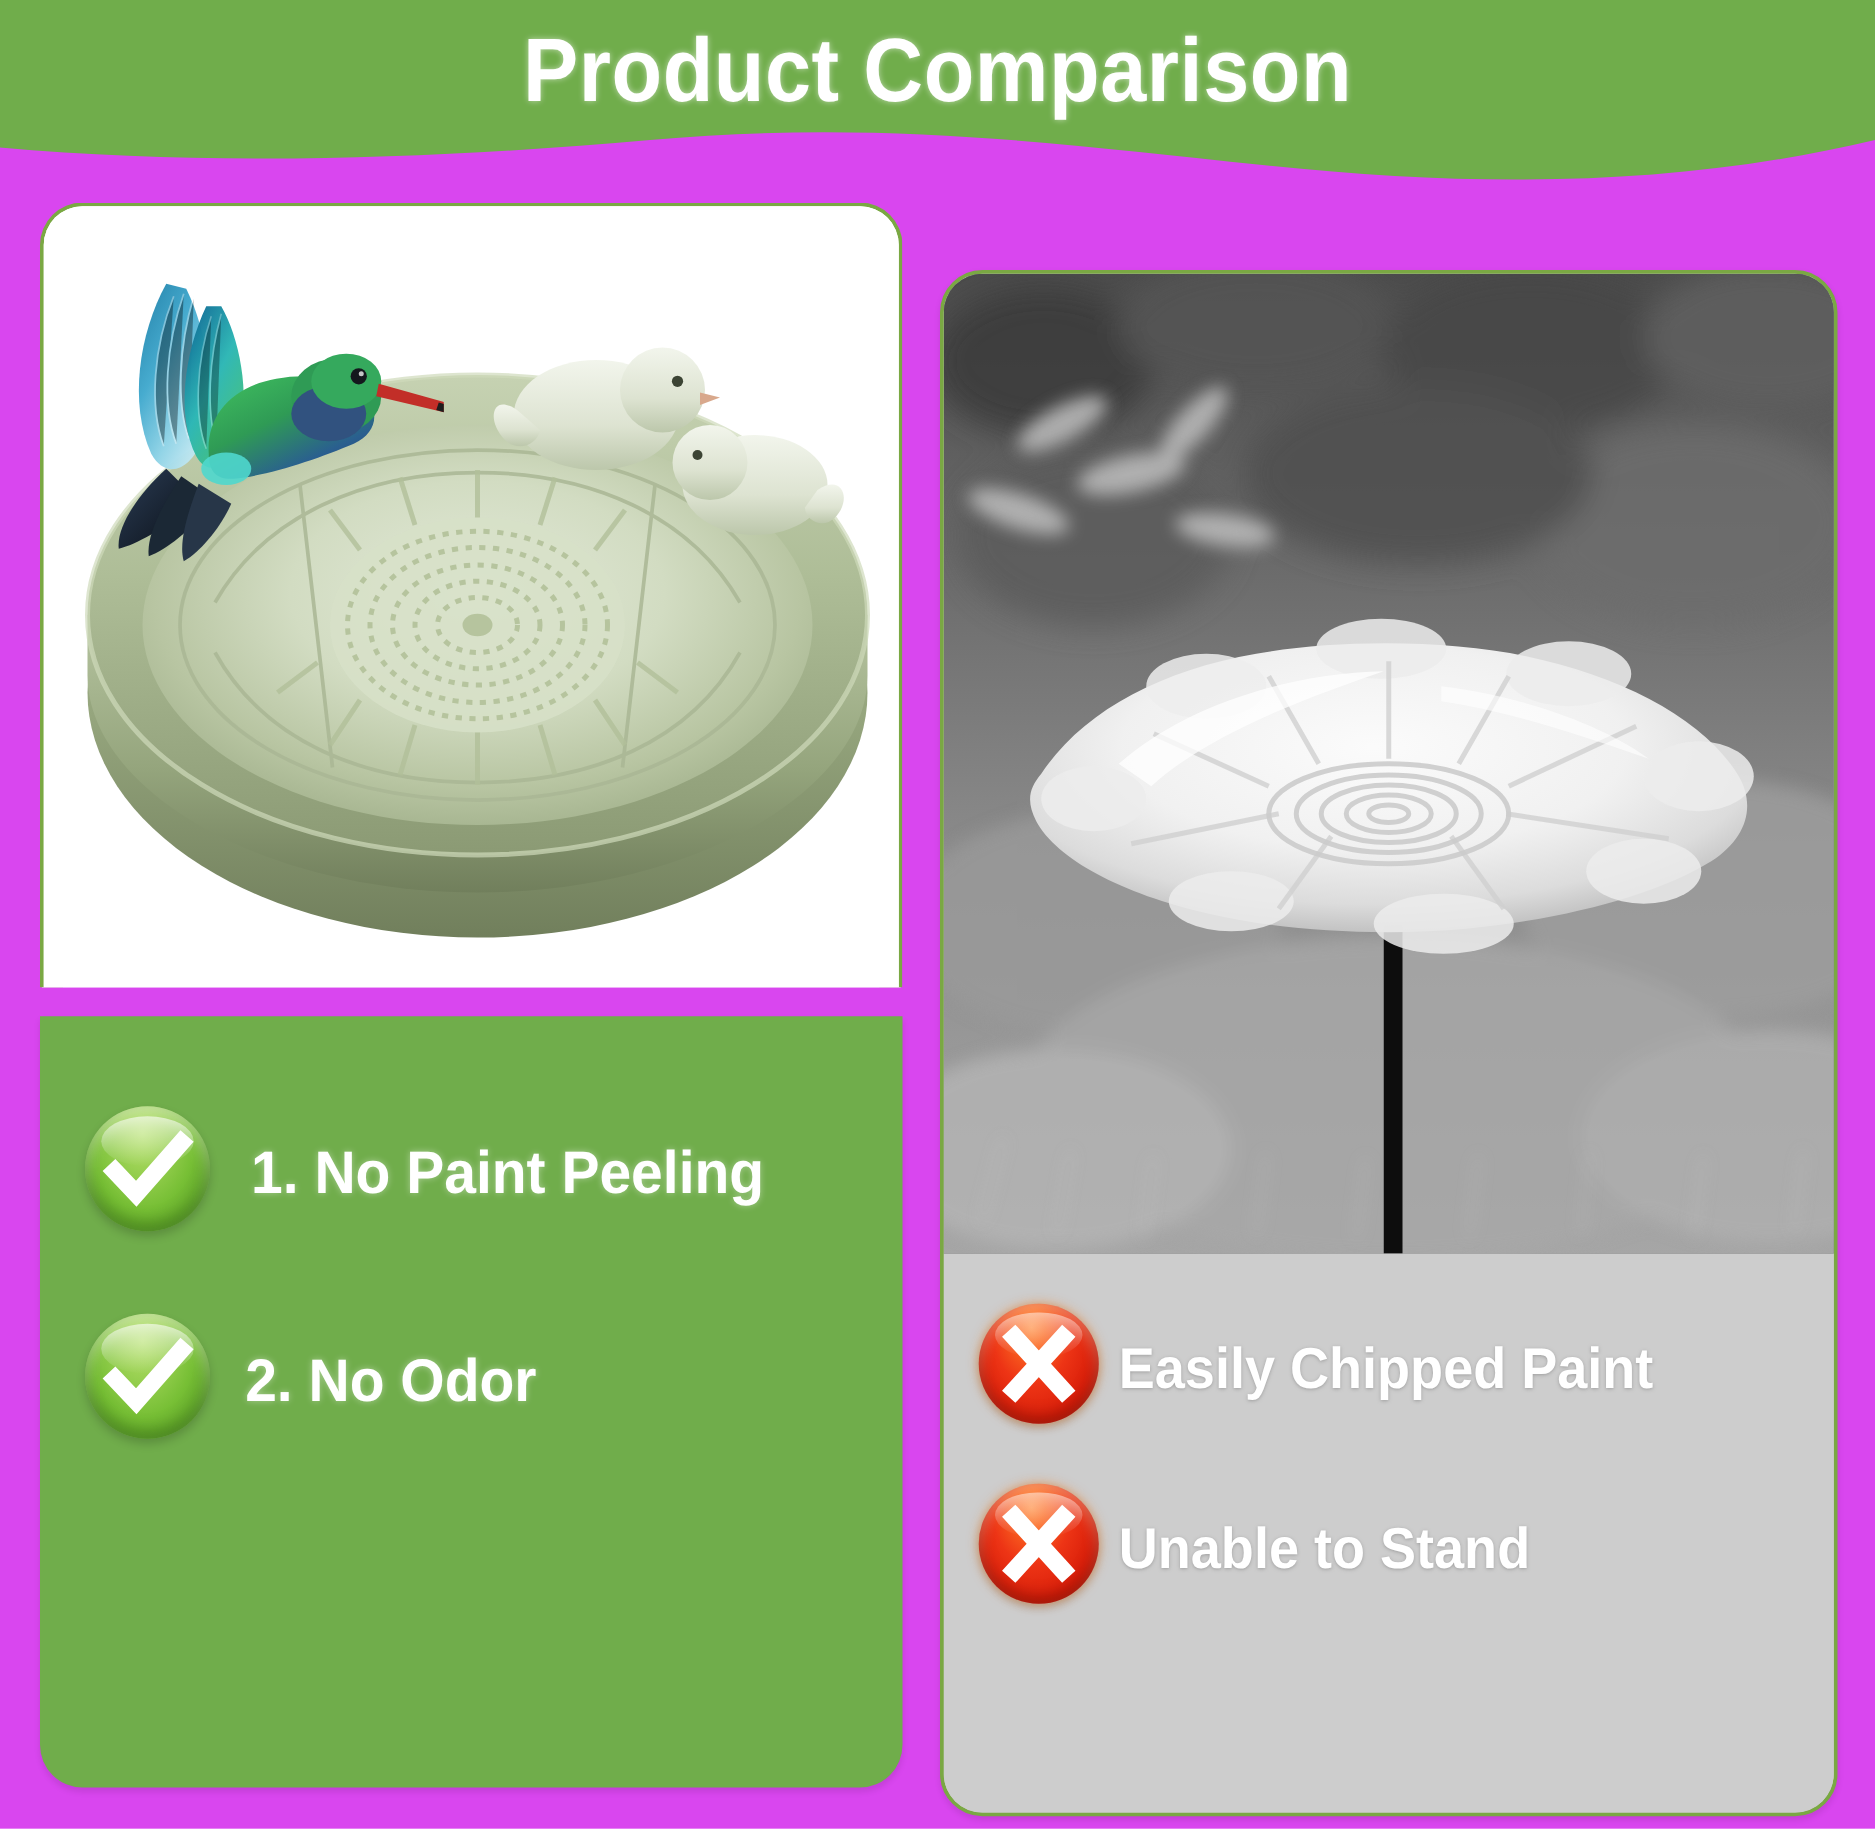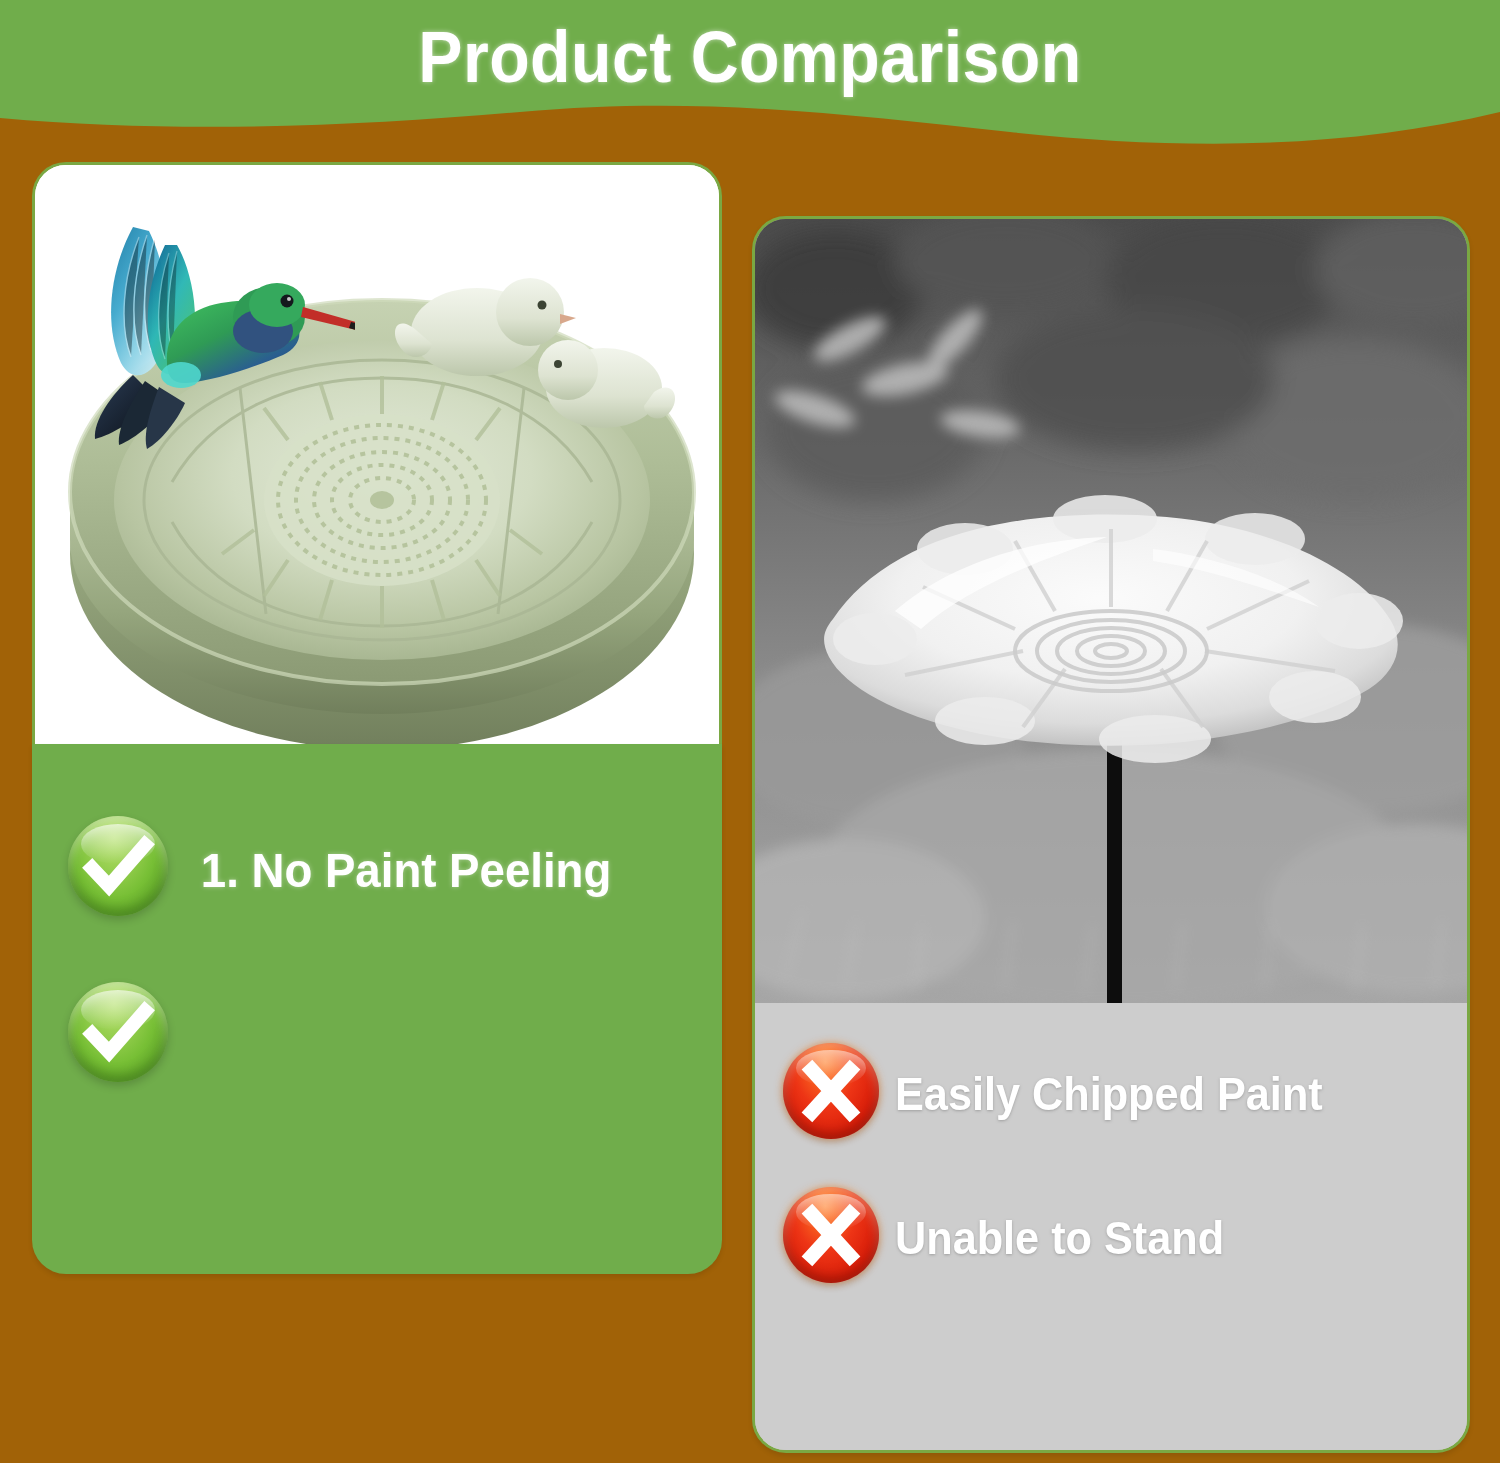--- a/index.html
+++ b/index.html
@@ -3,21 +3,21 @@
 <meta charset="utf-8">
 <style>
   html,body{margin:0;padding:0;}
   body{
     width:1500px;height:1463px;
     background:#ffffff;
     font-family:"Liberation Sans","DejaVu Sans",sans-serif;
     overflow:hidden;
     position:relative;
   }
-  .stage{position:absolute;inset:0;width:1500px;height:1463px;overflow:hidden;background:#a16207;}
+  .stage{position:absolute;inset:0;width:1500px;height:1463px;overflow:hidden;background:#d946ef;}
 
   
   .header-band{
     position:absolute;left:0;top:0;width:1500px;height:150px;overflow:hidden;
   }
   .header-fill{
     position:absolute;left:0;top:0;width:1500px;height:150px;
   }
   .header-title{
     position:absolute;left:0;top:16px;width:1500px;
@@ -38,21 +38,21 @@
     position:absolute;left:32px;top:162px;width:690px;height:628px;
     background:#ffffff;
     border:3px solid #7aa843;
     border-radius:34px 34px 0 0;
     border-bottom:none;
     box-sizing:border-box;
     overflow:hidden;
     z-index:2;
   }
   .left-pros-panel{
-    position:absolute;left:32px;top:744px;width:690px;height:530px;
+    position:absolute;left:32px;top:813px;width:690px;height:617px;
     background:#70ad4b;
     border-radius:0 0 34px 34px;
     box-shadow:0 3px 5px rgba(0,0,0,.10);
     z-index:2;
   }
   .pros-list{position:absolute;left:36px;top:62px;width:640px;}
   .pro-row{position:relative;height:128px;margin-bottom:38px;}
   .pro-label{
     position:absolute;left:122px;top:50%;transform:translateY(-50%);
     color:#ffffff;font-size:48px;font-weight:bold;white-space:nowrap;
@@ -289,20 +289,23 @@
         <div class="pro-label">
           <span>1. No Paint Peeling</span>
         </div>
       </div>
 
       <div class="pro-row">
         <div class="badge-check">
           <svg class="glyph" viewBox="0 0 100 100">
             <path d="M24,52 L41,70 L77,29" fill="none" stroke="#ffffff" stroke-width="14" stroke-linecap="square" stroke-linejoin="miter"></path>
           </svg>
+        </div>
+        <div class="pro-label">
+          <span>2. No Odor</span>
         </div>
       </div>
 
 
     </div>
   </div>
 
   <div class="right-card">
 
     <div class="right-photo">

